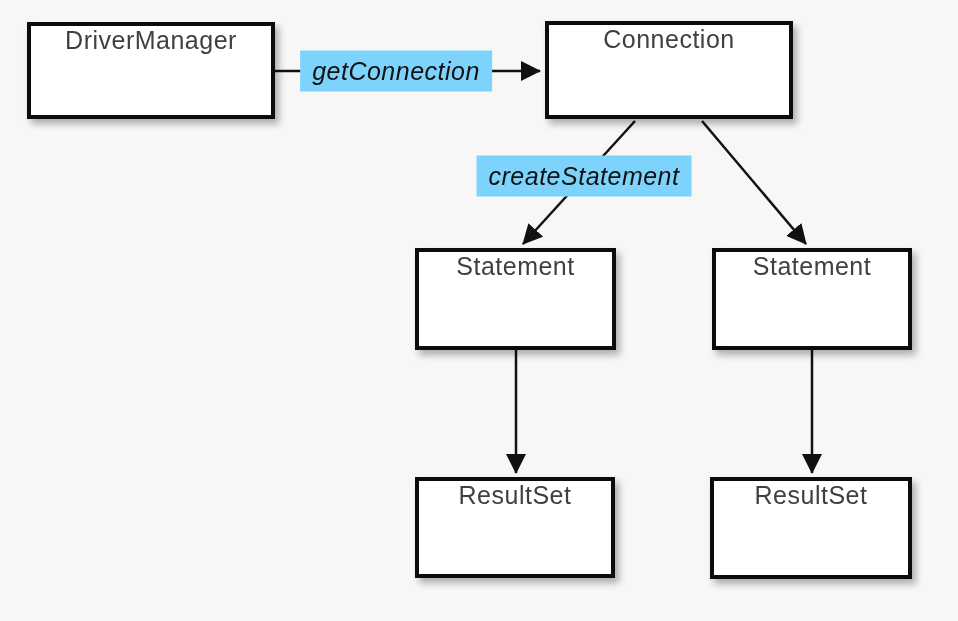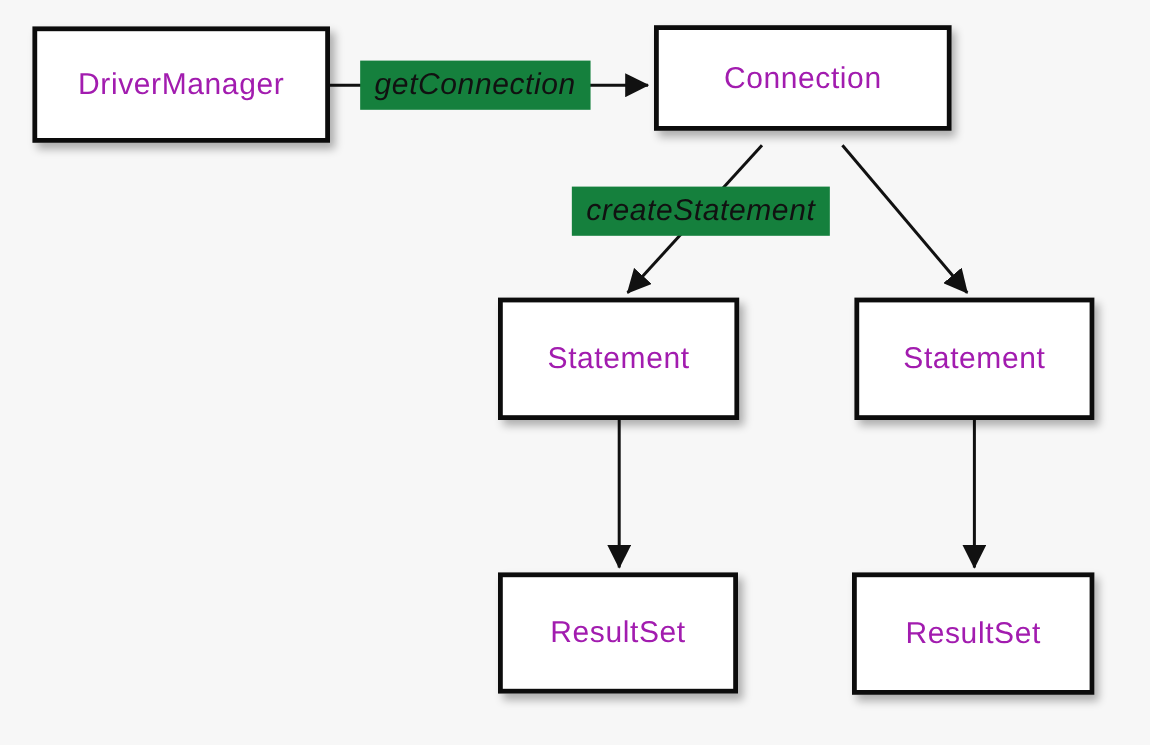--- a/index.html
+++ b/index.html
@@ -20,47 +20,47 @@
     left: 0;
     top: 0;
     width: 958px;
     height: 621px;
     z-index: 1;
   }
   .edge-label {
     position: absolute;
     z-index: 2;
     transform: translate(-50%, -50%);
-    background: #15803d;
+    background: #7dd3fc;
     color: #111111;
     font-size: 25px;
     font-style: italic;
     font-weight: 500;
     line-height: 1;
     padding: 8px 12px;
     white-space: nowrap;
     letter-spacing: 0.5px;
   }
   .node {
     position: absolute;
     z-index: 3;
     box-sizing: border-box;
     background: #ffffff;
     border: 4px solid #0c0c0c;
     box-shadow: 4px 5px 7px rgba(0, 0, 0, 0.30);
     display: flex;
-    align-items: center;
+    align-items: flex-start;
     justify-content: center;
-    color: #a21caf;
+    color: #404040;
     font-size: 25px;
     font-weight: 500;
     letter-spacing: 0.5px;
   }
   #node-driver-manager { left: 27px;  top: 22px;  width: 248px; height: 97px; }
-  #node-connection     { left: 545px; top: 21px;  width: 248px; height: 88px; }
+  #node-connection     { left: 545px; top: 21px;  width: 248px; height: 98px; }
   #node-statement-l    { left: 415px; top: 248px; width: 201px; height: 102px; }
   #node-statement-r    { left: 712px; top: 248px; width: 200px; height: 102px; }
   #node-resultset-l    { left: 415px; top: 477px; width: 200px; height: 101px; }
   #node-resultset-r    { left: 710px; top: 477px; width: 202px; height: 102px; }
 
   #label-get-connection    { left: 396px; top: 71px;  }
   #label-create-statement  { left: 584px; top: 176px; text-align: center; }
   #label-execute-query     { left: 518px; top: 410px; }
 </style>
 </head>

